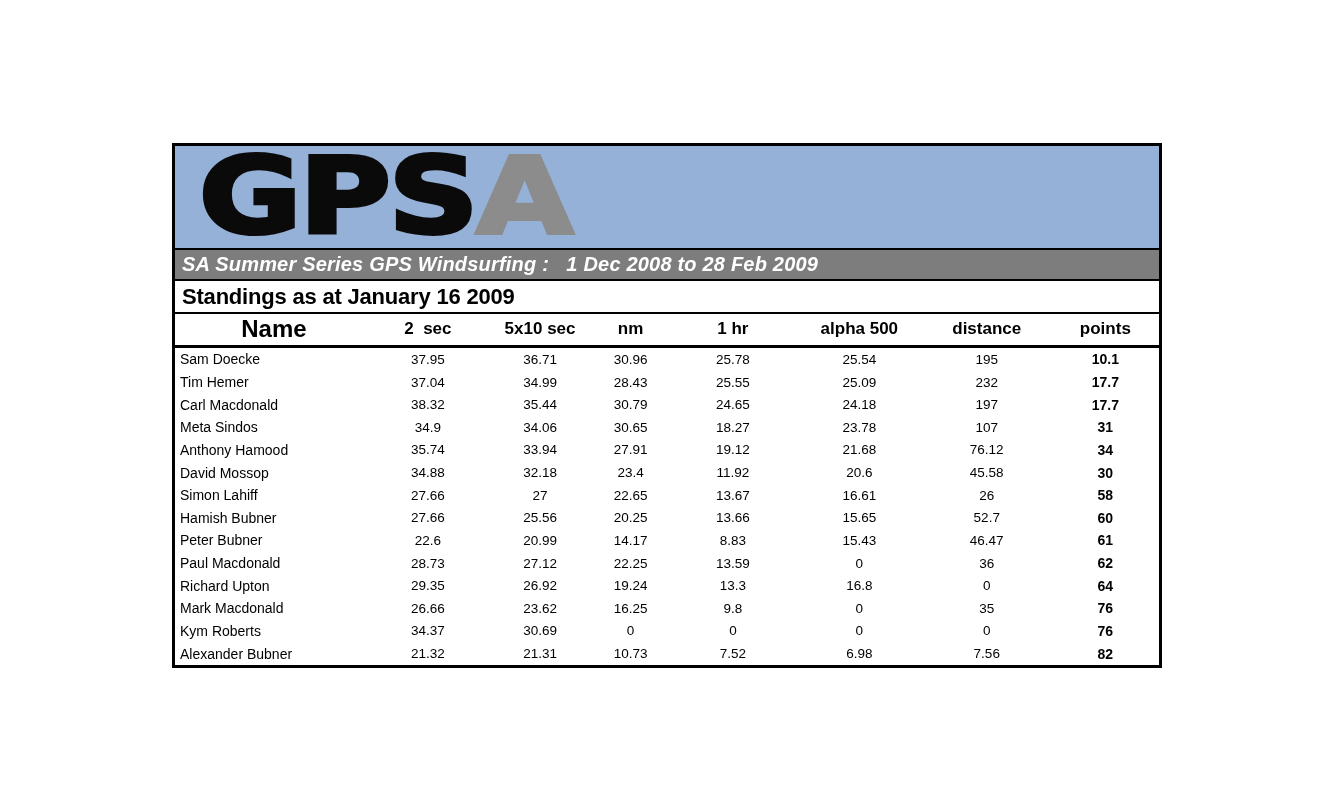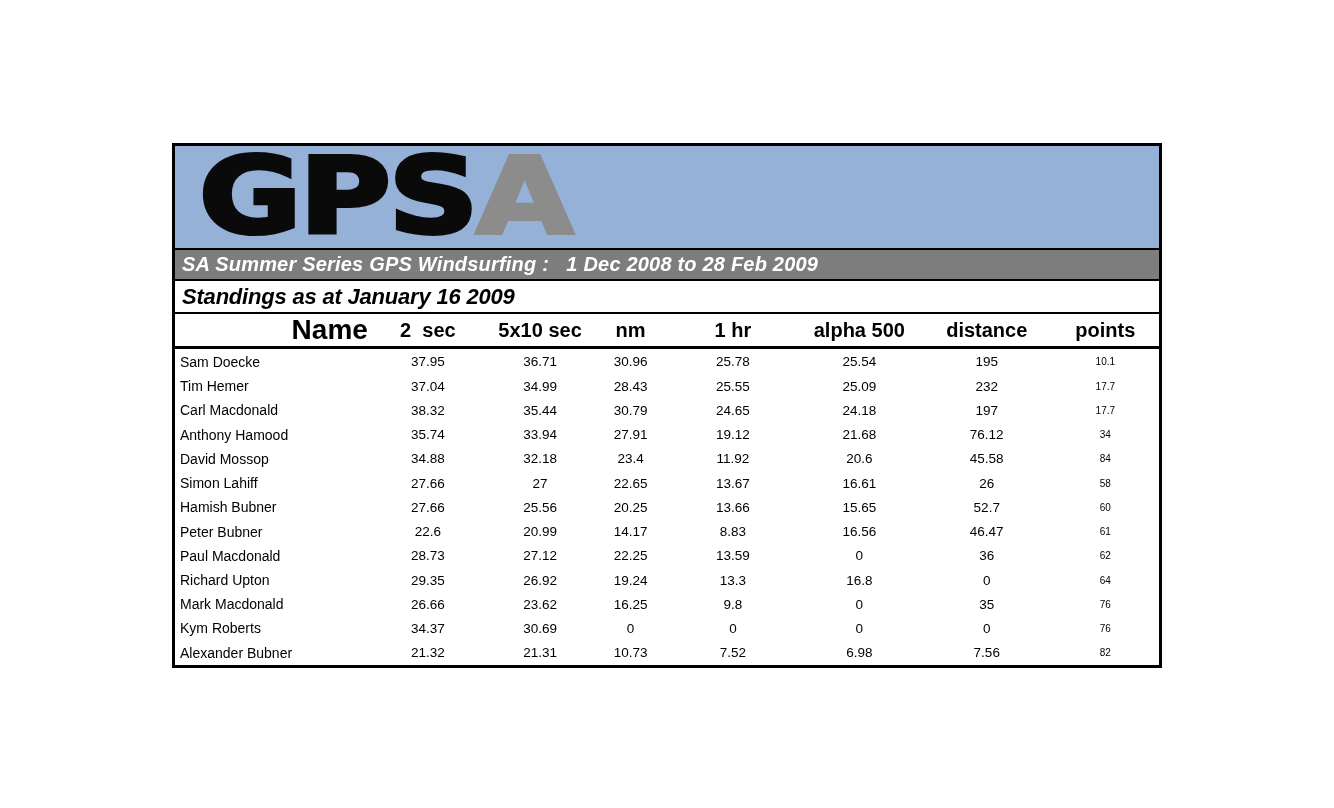--- a/index.html
+++ b/index.html
@@ -36,31 +36,31 @@
     margin-left:7px; color:#fff; font-weight:bold; font-style:italic;
     font-size:20px; white-space:pre; letter-spacing:0.2px;
   }
 
   
   .standingsbar {
     height:33px; background:#fff;
     border-bottom:2px solid var(--border-black, #000);
     display:flex; align-items:center;
   }
-  .standingsbar span { margin-left:7px; font-weight:bold; font-size:22px; letter-spacing:-0.2px;font-style:italic; }
+  .standingsbar span { margin-left:7px; font-weight:bold; font-size:22px; letter-spacing:-0.2px; }
 
   
   .tablewrap { flex:1; display:flex; }
   table { width:100%; height:100%; border-collapse:collapse; table-layout:fixed; }
   thead tr { height:32px; border-bottom:3px solid var(--border-black, #000); }
-  th { font-weight:bold; font-size:20px; text-align:center; white-space:pre; vertical-align:middle; }
-  th.c0 { text-align:right; padding-left:5px; font-size:28px; }
+  th { font-weight:bold; font-size:17px; text-align:center; white-space:pre; vertical-align:middle; }
+  th.c0 { text-align:center; padding-left:5px; font-size:24px; }
   td { font-size:13.5px; text-align:center; vertical-align:middle; white-space:nowrap; overflow:hidden; }
   td.c0 { text-align:left; padding-left:5px; font-size:14px; }
-  td.c7 { font-weight:normal; font-size:10px; }
+  td.c7 { font-weight:bold; font-size:14px; }
 </style>
 </head>
 <body>
 
 <div class="sheet">
 
   <div class="banner">
     <div class="logo">
       <span class="logo-gps">GPS</span><span class="logo-a">A</span>
     </div>
@@ -123,38 +123,48 @@
             <td class="c0">Carl Macdonald</td>
             <td class="c1">38.32</td>
             <td class="c2">35.44</td>
             <td class="c3">30.79</td>
             <td class="c4">24.65</td>
             <td class="c5">24.18</td>
             <td class="c6">197</td>
             <td class="c7">17.7</td>
           </tr>
           <tr>
+            <td class="c0">Meta Sindos</td>
+            <td class="c1">34.9</td>
+            <td class="c2">34.06</td>
+            <td class="c3">30.65</td>
+            <td class="c4">18.27</td>
+            <td class="c5">23.78</td>
+            <td class="c6">107</td>
+            <td class="c7">31</td>
+          </tr>
+          <tr>
             <td class="c0">Anthony Hamood</td>
             <td class="c1">35.74</td>
             <td class="c2">33.94</td>
             <td class="c3">27.91</td>
             <td class="c4">19.12</td>
             <td class="c5">21.68</td>
             <td class="c6">76.12</td>
             <td class="c7">34</td>
           </tr>
           <tr>
             <td class="c0">David Mossop</td>
             <td class="c1">34.88</td>
             <td class="c2">32.18</td>
             <td class="c3">23.4</td>
             <td class="c4">11.92</td>
             <td class="c5">20.6</td>
             <td class="c6">45.58</td>
-            <td class="c7">84</td>
+            <td class="c7">30</td>
           </tr>
           <tr>
             <td class="c0">Simon Lahiff</td>
             <td class="c1">27.66</td>
             <td class="c2">27</td>
             <td class="c3">22.65</td>
             <td class="c4">13.67</td>
             <td class="c5">16.61</td>
             <td class="c6">26</td>
             <td class="c7">58</td>
@@ -168,21 +178,21 @@
             <td class="c5">15.65</td>
             <td class="c6">52.7</td>
             <td class="c7">60</td>
           </tr>
           <tr>
             <td class="c0">Peter Bubner</td>
             <td class="c1">22.6</td>
             <td class="c2">20.99</td>
             <td class="c3">14.17</td>
             <td class="c4">8.83</td>
-            <td class="c5">16.56</td>
+            <td class="c5">15.43</td>
             <td class="c6">46.47</td>
             <td class="c7">61</td>
           </tr>
           <tr>
             <td class="c0">Paul Macdonald</td>
             <td class="c1">28.73</td>
             <td class="c2">27.12</td>
             <td class="c3">22.25</td>
             <td class="c4">13.59</td>
             <td class="c5">0</td>

